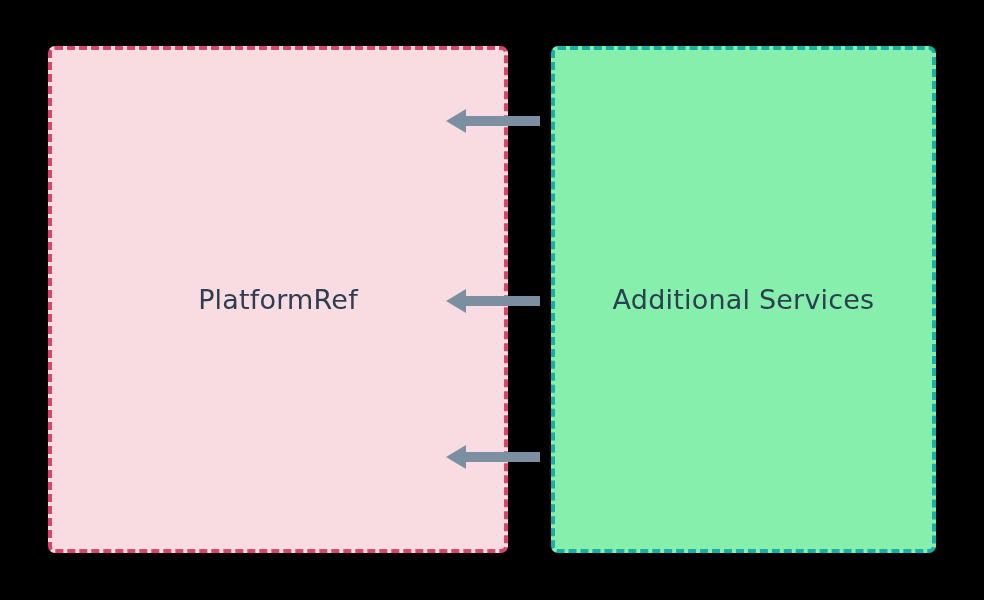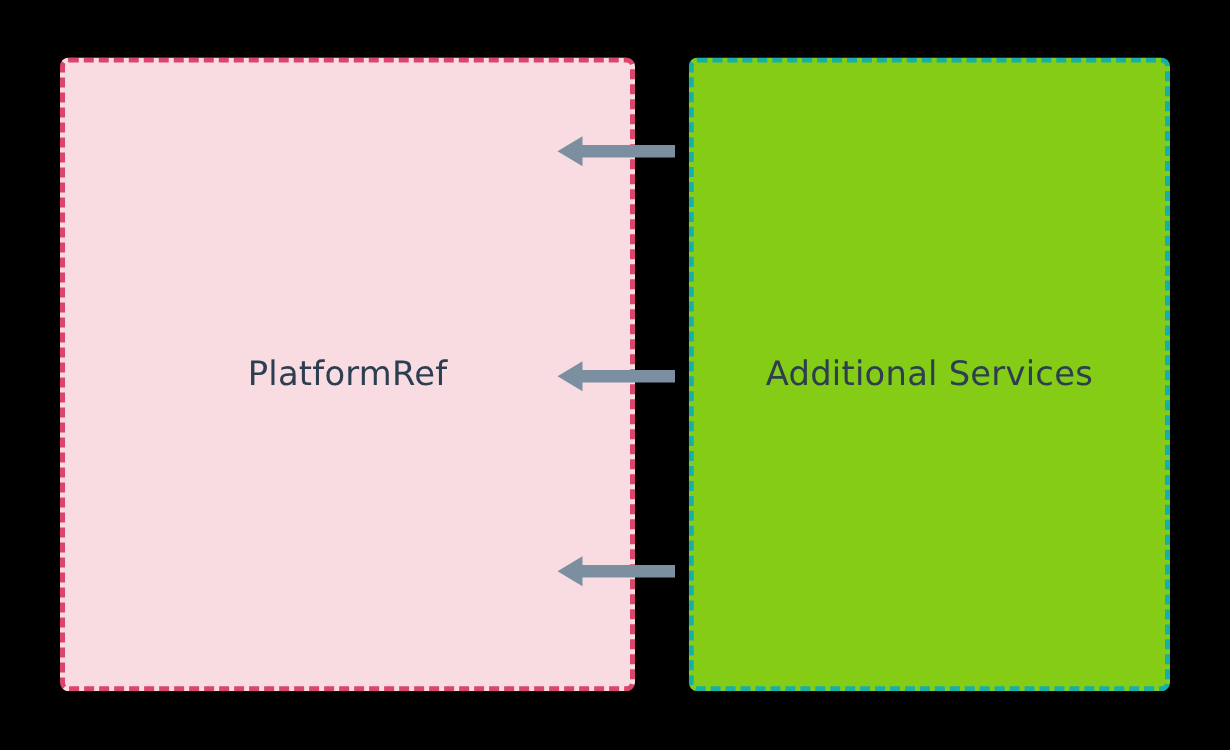--- a/index.html
+++ b/index.html
@@ -40,21 +40,21 @@
     width: 460px;
     height: 507px;
     background: #f8dce2;
     border-color: #d9456b;
   }
   #node-additional-services {
     left: 551px;
     top: 46px;
     width: 385px;
     height: 507px;
-    background: #84cc16;
+    background: #86efac;
     border-color: #16b0a8;
   }
   .edge-arrow {
     position: absolute;
     left: 440px;
     width: 104px;
     height: 34px;
     overflow: visible;
   }
   #edge-arrow-1 { top: 104px; }

